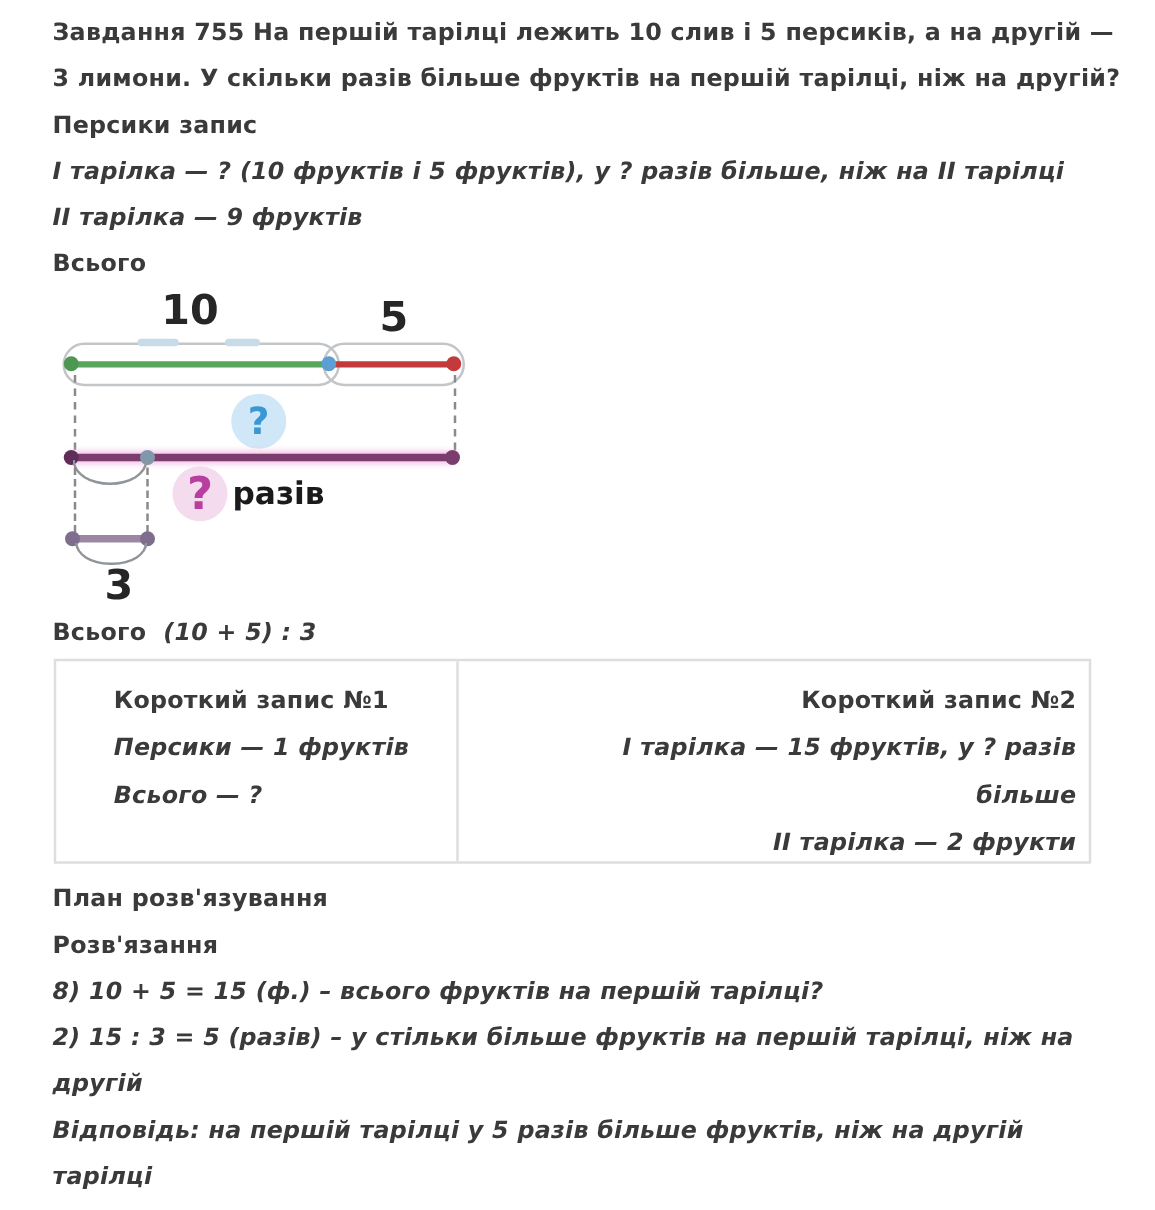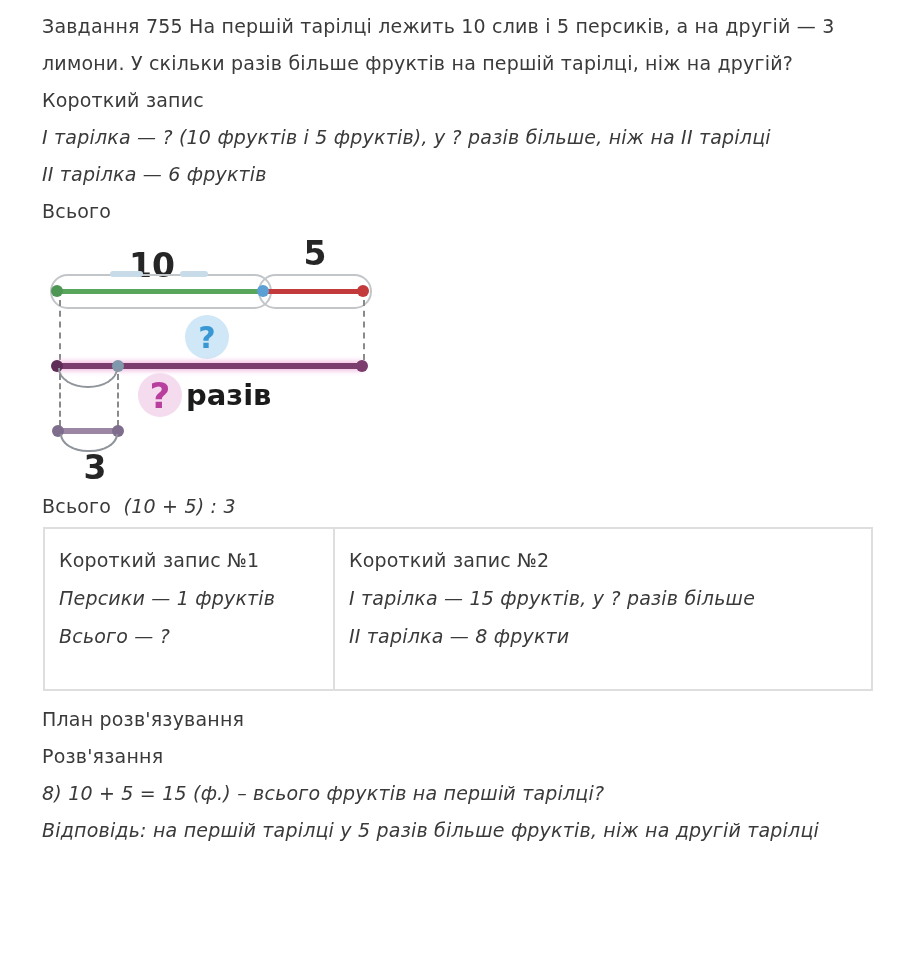--- a/index.html
+++ b/index.html
@@ -10,21 +10,21 @@
     height: 968px;
     background: #ffffff;
     font-family: "DejaVu Sans", sans-serif;
     color: #3a3a3a;
     padding: 8px 20px 8px 42px;
     overflow: hidden;
   }
   .txt {
     font-size: 19px;
     line-height: 37px;
-    font-weight: 400;
+    font-weight: 700;
     margin: 0;
     letter-spacing: 0.2px;
   }
   .hand-italic { font-style: italic; }
 
   
   .diagram { position: relative; width: 440px; height: 258px; margin: 0; }
   .diagram .abs { position: absolute; }
   .num-label {
     font-size: 33px;
@@ -50,54 +50,54 @@
     background: transparent;
   }
   .q-badge {
     width: 44px; height: 44px; border-radius: 50%;
     display: flex; align-items: center; justify-content: center;
     font-weight: 700; font-style: normal;
   }
   .q-badge.blue { font-size: 30px; }
   .q-badge.pink { font-size: 36px; }
   .times-label {
-    font-size: 29px; font-weight: 700; color: #1b1b1b;
+    font-size: 25px; font-weight: 700; color: #1b1b1b;
     line-height: 30px; font-style: normal;
   }
   .glow { box-shadow: 0 0 5px 2px #f3c0e4; }
 
   
   .record-table {
     display: flex;
     width: 830px;
     height: 164px;
     border: 2px solid #dedede;
     margin: 2px 0 10px 1px;
   }
-  .record-cell { padding: 12px 10px 0 14px; }
+  .record-cell { padding: 12px 10px 0 14px; margin-left: 32px; }
   .record-cell.c1 { width: 290px; border-right: 2px solid #dedede; }
-  .record-cell.c2 { flex: 1; }
+  .record-cell.c2 { flex: 1; text-align: right; }
   .record-cell .txt { line-height: 38px; }
 </style>
 </head>
 <body>
 
 <div class="page">
 
   <p class="txt">Завдання 755  На першій тарілці лежить 10 слив і 5 персиків, а на другій — 3 лимони. У скільки разів більше фруктів на першій тарілці, ніж на другій?</p>
 
-  <p class="txt">Короткий запис</p>
+  <p class="txt">Персики запис</p>
   <p class="txt hand-italic">І тарілка — ? (10 фруктів і 5 фруктів), у ? разів більше, ніж на ІІ тарілці</p>
-  <p class="txt hand-italic">ІІ тарілка — 6 фруктів</p>
+  <p class="txt hand-italic">ІІ тарілка — 9 фруктів</p>
 
   <p class="txt">Всього</p>
 
   <div class="diagram">
 
-    <div class="abs num-label" style="left:80px; top:18px; width:60px;">10</div>
+    <div class="abs num-label" style="left:80px; top:0; width:60px;">10</div>
     <div class="abs num-label" style="left:243px; top:6px; width:60px;">5</div>
 
     <div class="abs stadium" style="left:8px; top:44px; width:222px; height:35px;"></div>
     <div class="abs stadium" style="left:216px; top:44px; width:114px; height:35px;"></div>
 
     <div class="abs tick" style="left:68px; top:41px; width:33px;"></div>
     <div class="abs tick" style="left:138px; top:41px; width:28px;"></div>
 
     <div class="abs bar" style="left: 15px; top: 59px; width: 206px; height: 5px; background-color: rgb(88, 166, 92);"></div>
     <div class="abs bar" style="left: 221px; top: 59px; width: 100px; height: 5px; background-color: rgb(194, 58, 60);"></div>
@@ -138,24 +138,25 @@
 
   <div class="record-table">
     <div class="record-cell c1">
       <p class="txt">Короткий запис №1</p>
       <p class="txt hand-italic">Персики — 1 фруктів</p>
       <p class="txt hand-italic">Всього — ?</p>
     </div>
     <div class="record-cell c2">
       <p class="txt">Короткий запис №2</p>
       <p class="txt hand-italic">І тарілка — 15 фруктів, у ? разів більше</p>
-      <p class="txt hand-italic">ІІ тарілка — 8 фрукти</p>
+      <p class="txt hand-italic">ІІ тарілка — 2 фрукти</p>
     </div>
   </div>
 
   <p class="txt">План розв'язування</p>
 
   <p class="txt">Розв'язання</p>
   <p class="txt hand-italic">8) 10 + 5 = 15 (ф.) – всього фруктів на першій тарілці?</p>
+  <p class="txt hand-italic">2) 15 : 3 = 5 (разів) – у стільки більше фруктів на першій тарілці, ніж на другій</p>
 
   <p class="txt hand-italic">Відповідь: на першій тарілці у 5 разів більше фруктів, ніж на другій тарілці</p>
 
 </div>
 
 </body></html>

